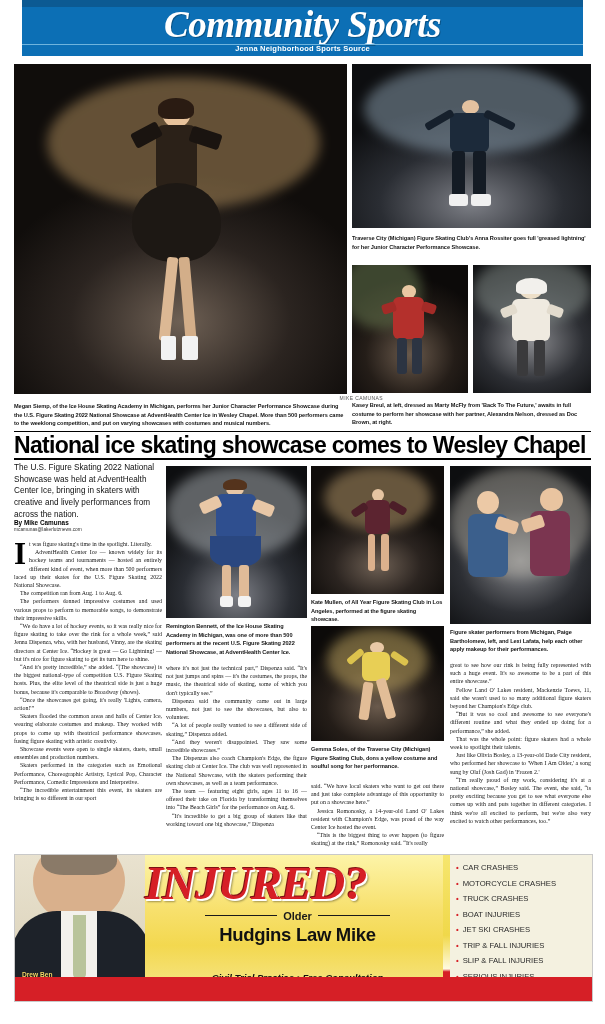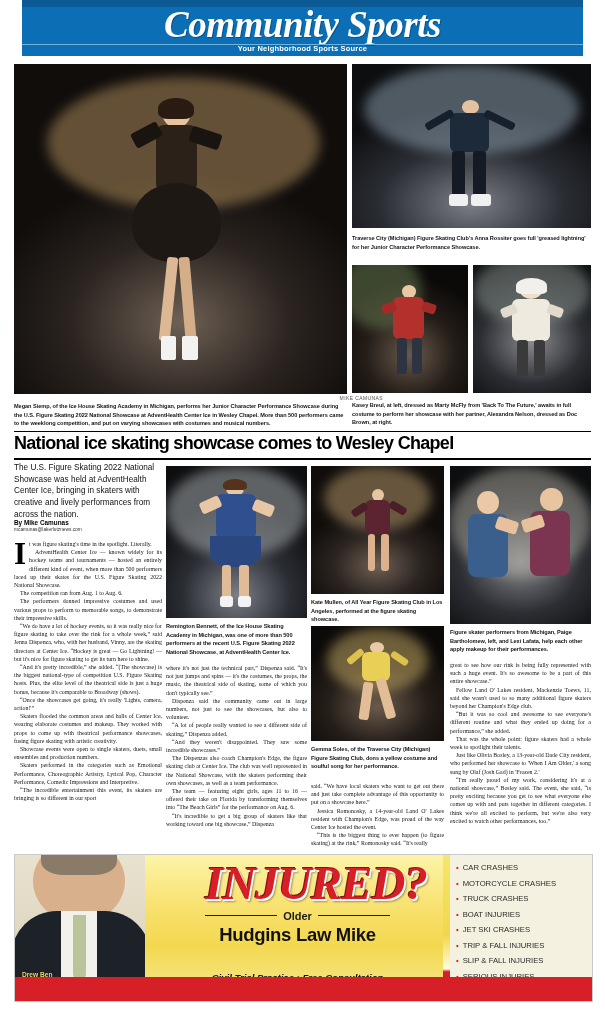--- a/index.html
+++ b/index.html
@@ -76,21 +76,21 @@
     text-align:left;
   }
   .cap-main{position:absolute;left:14px;top:402px;width:333px;}
   .cap-tr{position:absolute;left:352px;top:234px;width:239px;}
   .cap-br{position:absolute;left:352px;top:401px;width:239px;}
 
   
   .headline{
     position:absolute;left:14px;top:434px;width:577px;
     font-family:"Liberation Sans", sans-serif;
-    font-weight:bold;font-size:18px;line-height:1;
+    font-weight:bold;font-size:23px;line-height:1;
     color:#000;letter-spacing:-.7px;
   }
   .rule-head-top{position:absolute;left:14px;top:431px;width:577px;height:1px;background:#000;}
   .rule-head-bot{position:absolute;left:14px;top:458px;width:577px;height:1.5px;background:#000;}
 
   
   .deck{
     position:absolute;left:14px;top:462px;width:148px;
     font-family:"Liberation Sans", sans-serif;
     font-size:8.2px;line-height:1.42;color:#111;
@@ -156,21 +156,21 @@
     font-family:"Liberation Sans", sans-serif;
     font-weight:bold;font-size:6.6px;line-height:1.22;
     color:#f5d86a;text-shadow:0 1px 1px #000;
   }
   .ad-name .city{font-size:5px;color:#e8cf6a;}
   .ad-mid{
     position:absolute;left:130px;top:0;width:305px;height:146px;
     background:linear-gradient(180deg,#fdf4a8 0%,#f7e06c 38%,#f3d84f 62%,#f6e892 100%);
   }
   .ad-injured{
-    position:absolute;left:0;top:4px;width:342px;text-align:center;
+    position:absolute;left:0;top:4px;width:342px;text-align:left;
     font-family:"Liberation Serif", serif;
     font-weight:bold;font-style:italic;
     font-size:47px;line-height:49px;letter-spacing:-1px;
     color:#d61f26;
     text-shadow:
       1.5px 1.5px 0 #ffffff,
       -1px -1px 0 #7d1115,
       2.5px 2.5px 2px rgba(0,0,0,.35);
   }
   .ad-call{
@@ -231,21 +231,21 @@
 <body>
 
 <div class="page">
 
   <div class="masthead">
     <div class="mast-darkbar"></div>
     <div class="mast-white-l"></div>
     <div class="mast-white-r"></div>
     <div class="mast-title">Community Sports</div>
     <div class="mast-rule"></div>
-    <div class="mast-sub">Your Neighborhood Sports Source</div>
+    <div class="mast-sub">Jenna Neighborhood Sports Source</div>
   </div>
 
   <div class="photo ph-main">
     <div class="rink g-dark"></div>
     <div class="spot" style="left:10%;top:4%;width:82%;height:40%;background:#caa36a;"></div>
 
     <div class="skater" style="left:34%;top:12%;width:36%;height:80%;">
       <div class="sk-head" style="left:30%;top:0;width:22%;height:9%;background:#e8c39c;"></div>
       <div class="sk-head" style="left:26%;top:-2%;width:30%;height:8%;background:#2a1b12;border-radius:50% 50% 30% 30%;"></div>
       <div class="sk-body" style="left:24%;top:8%;width:34%;height:24%;background:#2b2118;border-radius:8px 8px 4px 4px;"></div>

